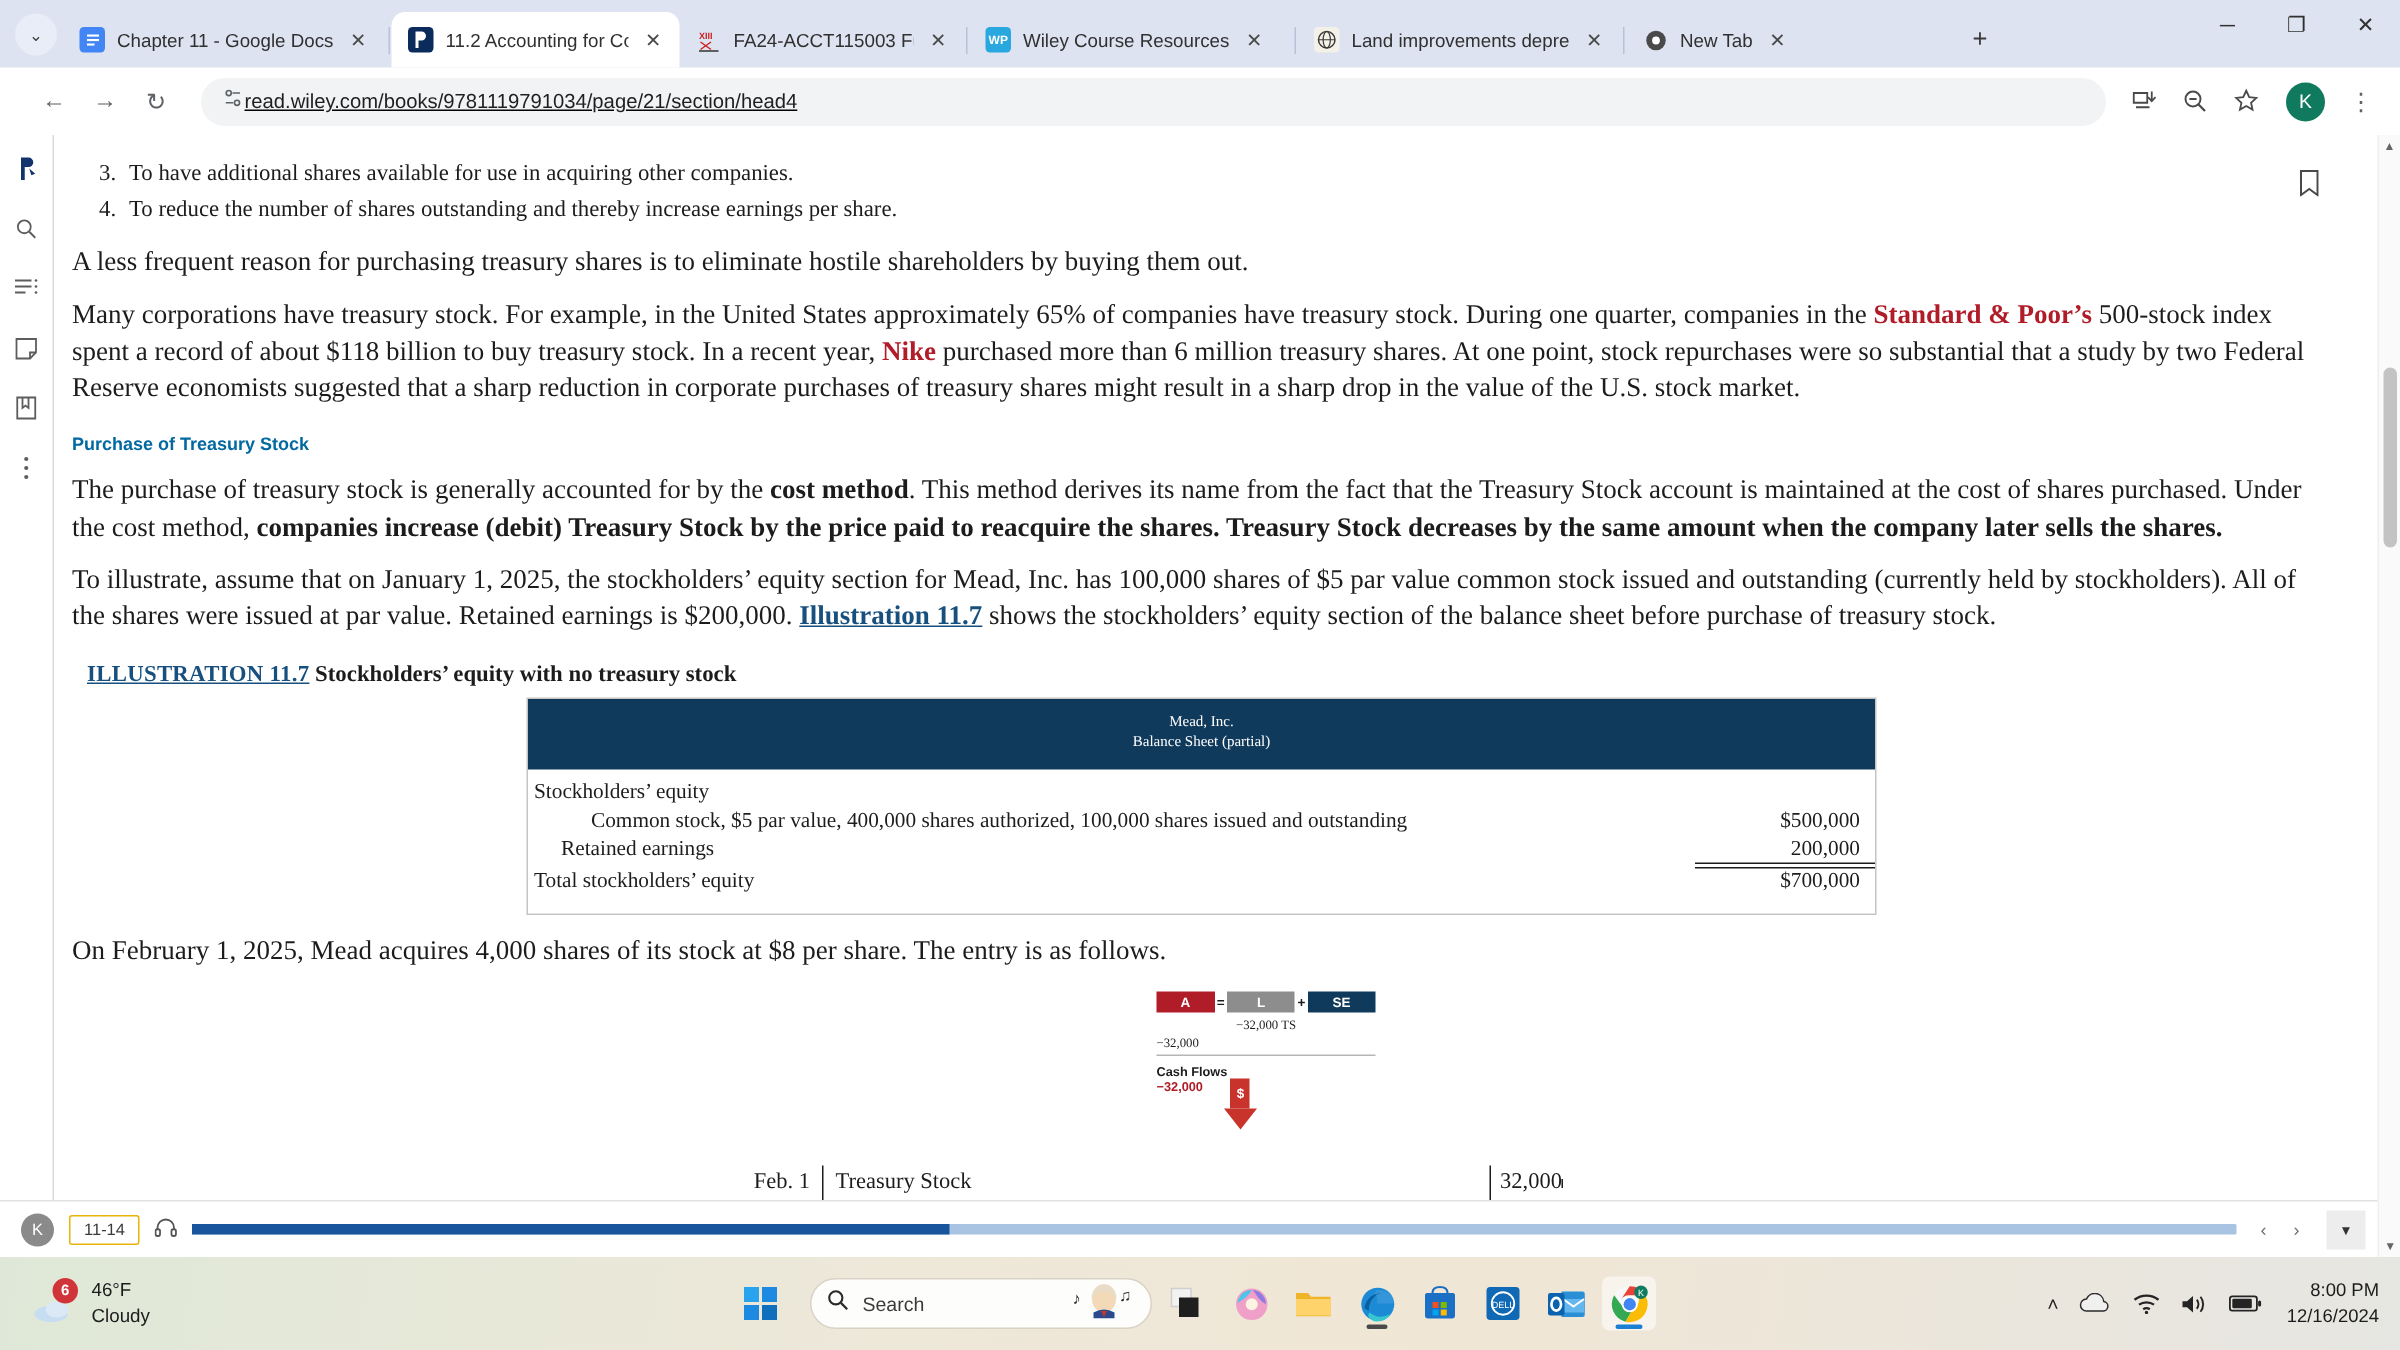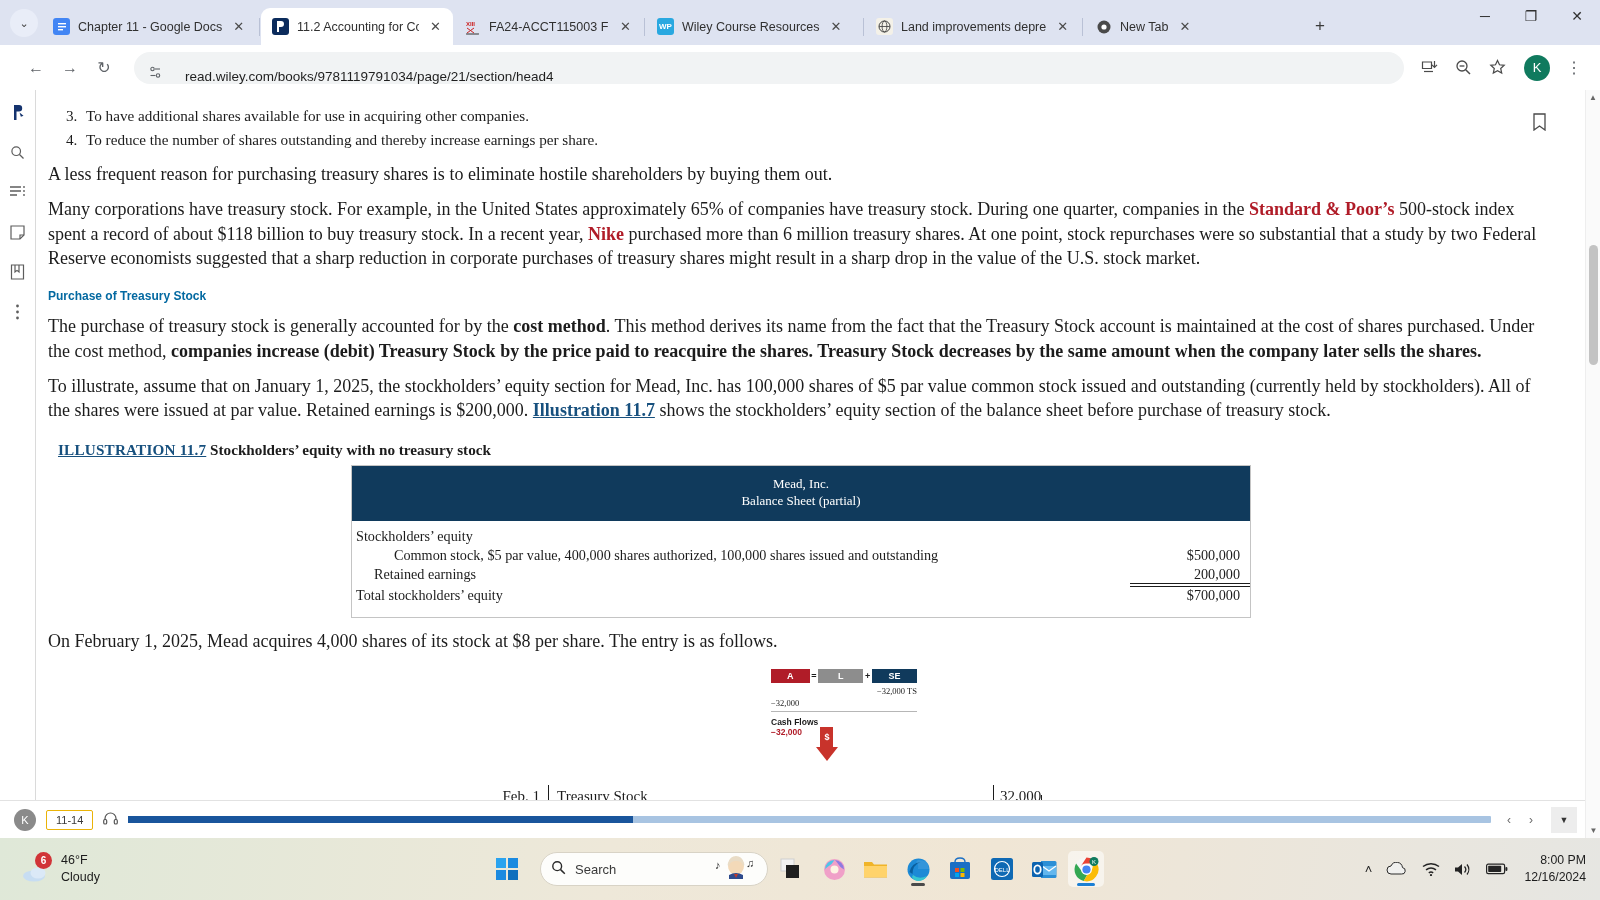--- a/index.html
+++ b/index.html
@@ -62,22 +62,23 @@
     height: 45px; background: #ffffff; display: flex; align-items: center;
     padding: 0 10px; gap: 2px;
   }
   .navbtn {
     width: 32px; height: 32px; display: flex; align-items: center; justify-content: center;
     color: #5f6368; font-size: 16px; border-radius: 50%; flex:none;
   }
   .navbtn.first { margin-left: 10px; }
   .omnibox {
     flex: 1; height: 32px; background: #f1f3f4; border-radius: 16px;
-    display: flex; align-items: flex-end; padding: 0 14px; gap: 22px;
+    display: flex; align-items: center; padding: 0 14px; gap: 0;
     margin: 0 8px 0 12px;
+    text-decoration: underline;
   }
   .omnibox .url { font-size: 13.5px; color: #1f1f1f; white-space: nowrap; }
   .omni-actions { display: flex; align-items: center; gap: 4px; }
   .omni-actions .ic {
     width: 30px; height: 30px; display: flex; align-items: center; justify-content: center;
     color: #4a4a4a;
   }
   .profile-av {
     width: 26px; height: 26px; border-radius: 50%; background: #107a5e;
     color: #fff; font-size: 13px; display: flex; align-items: center; justify-content: center;
@@ -121,40 +122,40 @@
   .illus-cap { font-size: 15.2px; margin: 18px 0 6px 10px; font-weight: bold; }
   .illus-cap .tag { color: #17507e; text-decoration: underline; letter-spacing: .2px; }
 
   
   .bs-wrap { display: flex; justify-content: flex-start; }
   .bs-box {
     width: 900px; margin-left: 303px; border: 1px solid #c4c4c4; background: #fff;
   }
   .bs-head {
     background: #103a5c; color: #fff; text-align: center;
-    padding: 9px 0 11px; font-size: 13px; line-height: 1.35;
+    padding: 9px 0 11px; font-size: 10px; line-height: 1.35;
   }
   .bs-body { padding: 6px 0 12px 0; font-size: 14.2px; }
   .bs-row { display: flex; align-items: baseline; padding: 1px 0; }
   .bs-label { flex: 1; padding-left: 4px; }
   .bs-val { width: 120px; text-align: right; padding-right: 10px; }
   .bs-val.ul-single { border-bottom: 1px solid #1c1c1c; }
   .bs-val.ul-double { border-top: 1px solid #1c1c1c; }
   .ind1 { padding-left: 22px; }
   .ind2 { padding-left: 42px; }
 
   
   .aeq { width: 146px; margin: 16px auto 0; margin-left: 723px; font-family: "Liberation Sans", sans-serif; }
   .aeq-bar { display: flex; align-items: center; font-size: 9px; font-weight: bold; color: #fff; }
   .aeq-cell { height: 14px; display: flex; align-items: center; justify-content: center; }
   .aeq-a { background: #b01c28; width: 41px; }
   .aeq-l { background: #8d8d8d; width: 48px; }
   .aeq-se { background: #103a5c; width: 48px; }
   .aeq-op { color: #1c1c1c; font-size: 9px; font-weight: bold; width: 9px; text-align: center; }
-  .aeq-se-val { text-align: right; font-size: 8.5px; color: #1c1c1c; margin-top: 3px; font-family: "Liberation Serif", serif; }
+  .aeq-se-val { text-align: center; font-size: 8.5px; color: #1c1c1c; margin-top: 3px; font-family: "Liberation Serif", serif; }
   .aeq-total { font-size: 8.5px; color: #1c1c1c; font-family: "Liberation Serif", serif;
                border-bottom: 1px solid #b6b6b6; padding-bottom: 3px; margin-top: 2px; }
   .aeq-cf-label { font-size: 8.5px; font-weight: bold; color: #1c1c1c; margin-top: 5px; }
   .aeq-cf-row { display: flex; align-items: flex-start; }
   .aeq-cf-val { font-size: 8.5px; color: #b01c28; font-weight: bold; }
   .aeq-arrow { margin-left: 14px; position: relative; width: 22px; }
   .aeq-arrow .stem {
     width: 13px; height: 20px; background: #c8332b; margin: 0 auto;
     display: flex; align-items: center; justify-content: center;
     color: #fff; font-size: 9px; font-weight: bold;

